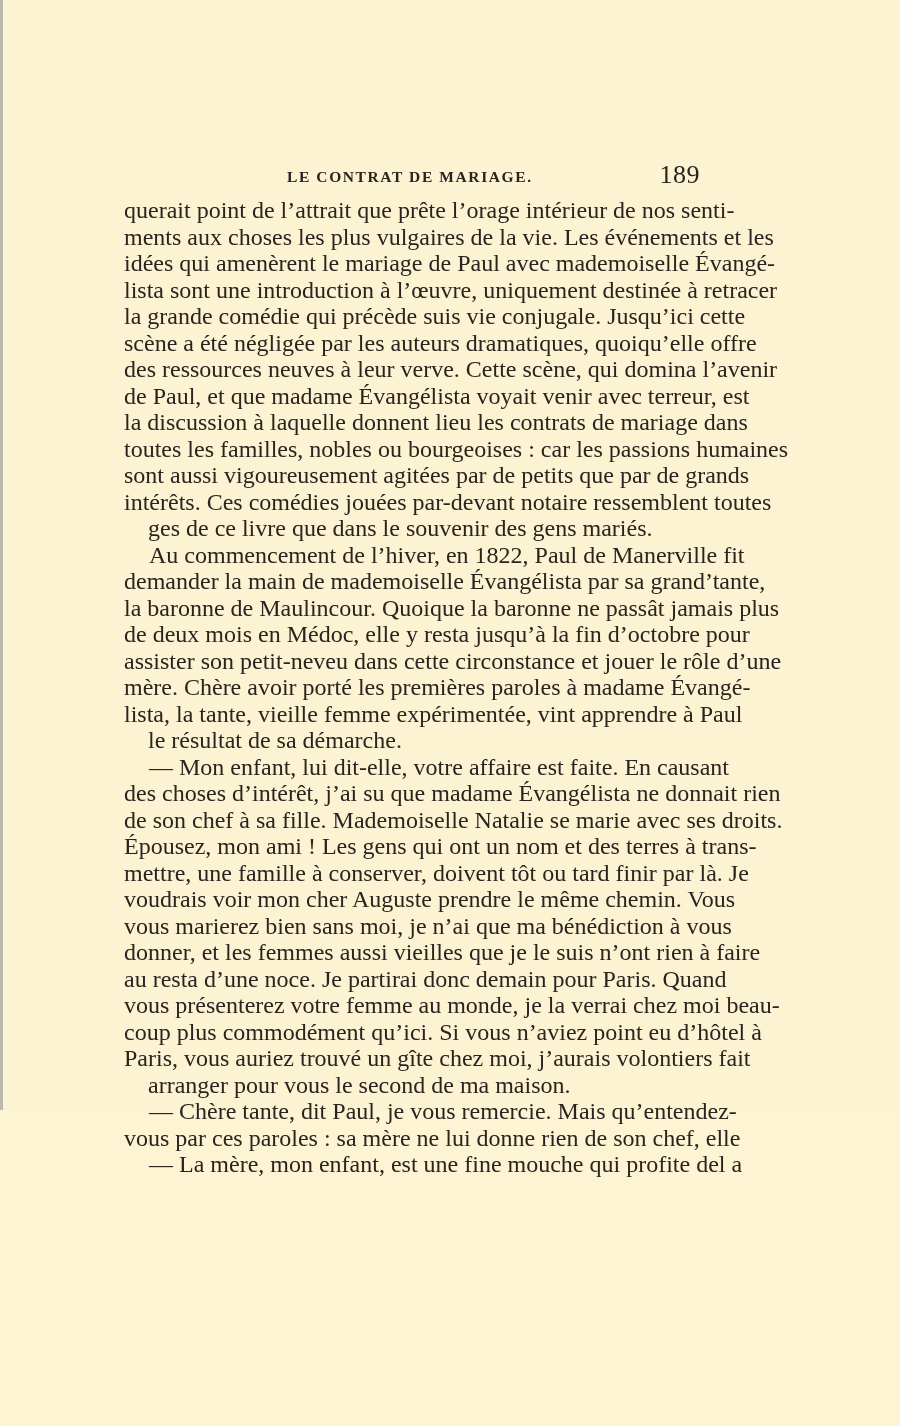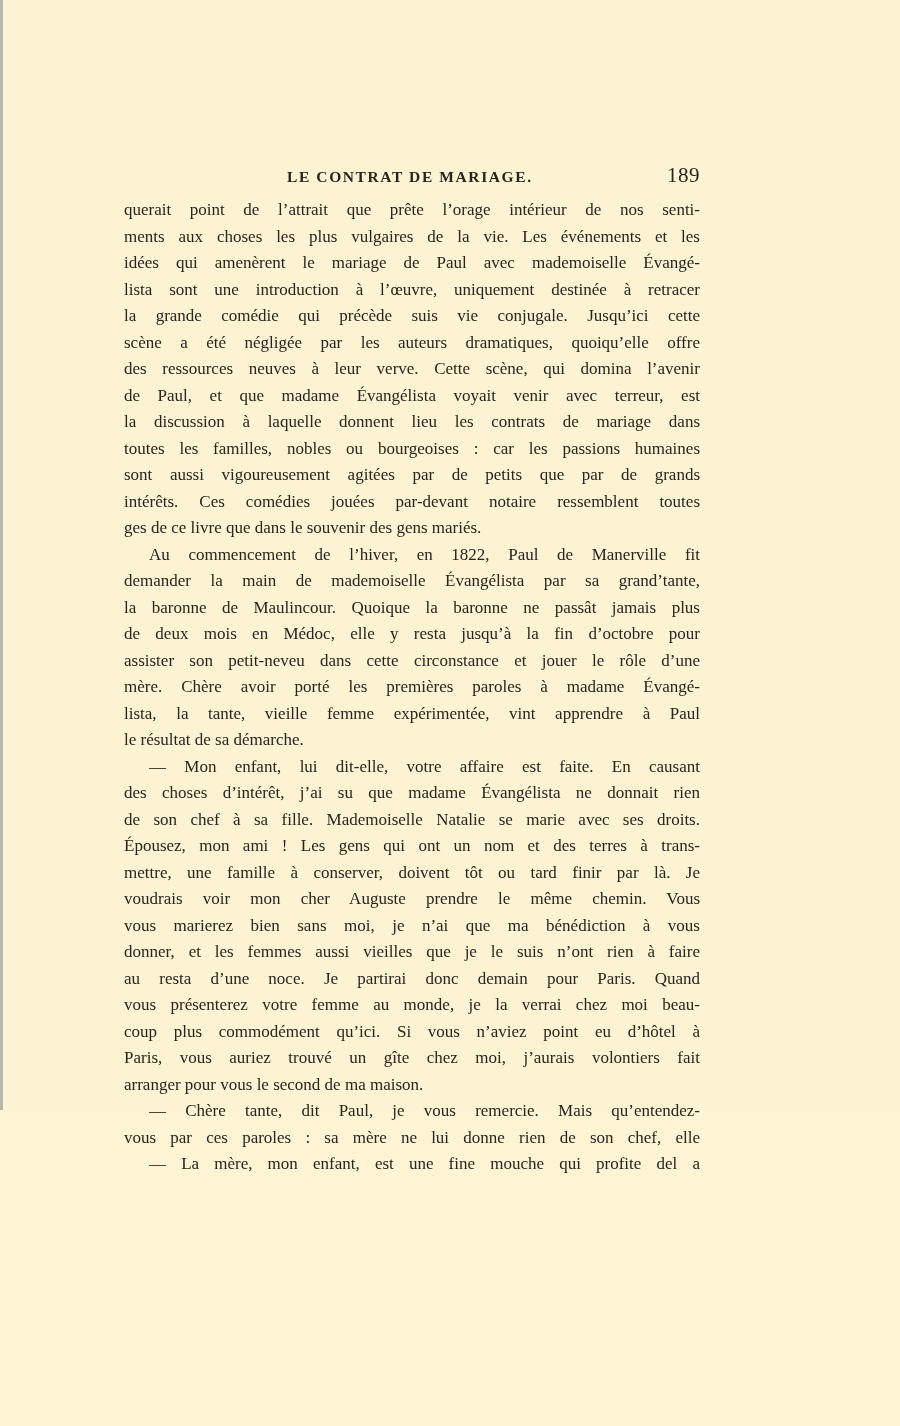--- a/index.html
+++ b/index.html
@@ -19,33 +19,33 @@
   .header {
     position: absolute; top: 164px; left: 121px; width: 576px; height: 26px;
   }
   .running-title {
     position: absolute; left: 163px; top: 0;
     font-size: 15.5px; font-weight: bold; letter-spacing: 1.6px;
     line-height: 26px;
   }
   .page-number {
     position: absolute; right: 0; top: -2px;
-    font-size: 21px; line-height: 26px; letter-spacing: 0.5px; text-align: center;
+    font-size: 26px; line-height: 26px; letter-spacing: 0.5px; text-align: center;
   }
   .body-text {
     position: absolute; top: 197px; left: 121px; width: 576px;
   }
   .line {
     height: 26.5px; line-height: 26.5px;
-    font-size: 17px;
+    font-size: 24px;
     text-align: justify; text-align-last: justify;
     white-space: nowrap;
     overflow: visible;
   }
-  .line.last { text-align-last: left; }
+  .line.last { text-align-last: left; margin-left: 24px; }
   .line.indent { padding-left: 25px; }
 </style>
 </head>
 <body>
 
 <div class="page">
 
   <div class="header">
     <span class="running-title">LE CONTRAT DE MARIAGE.</span>
     <span class="page-number">189</span>

